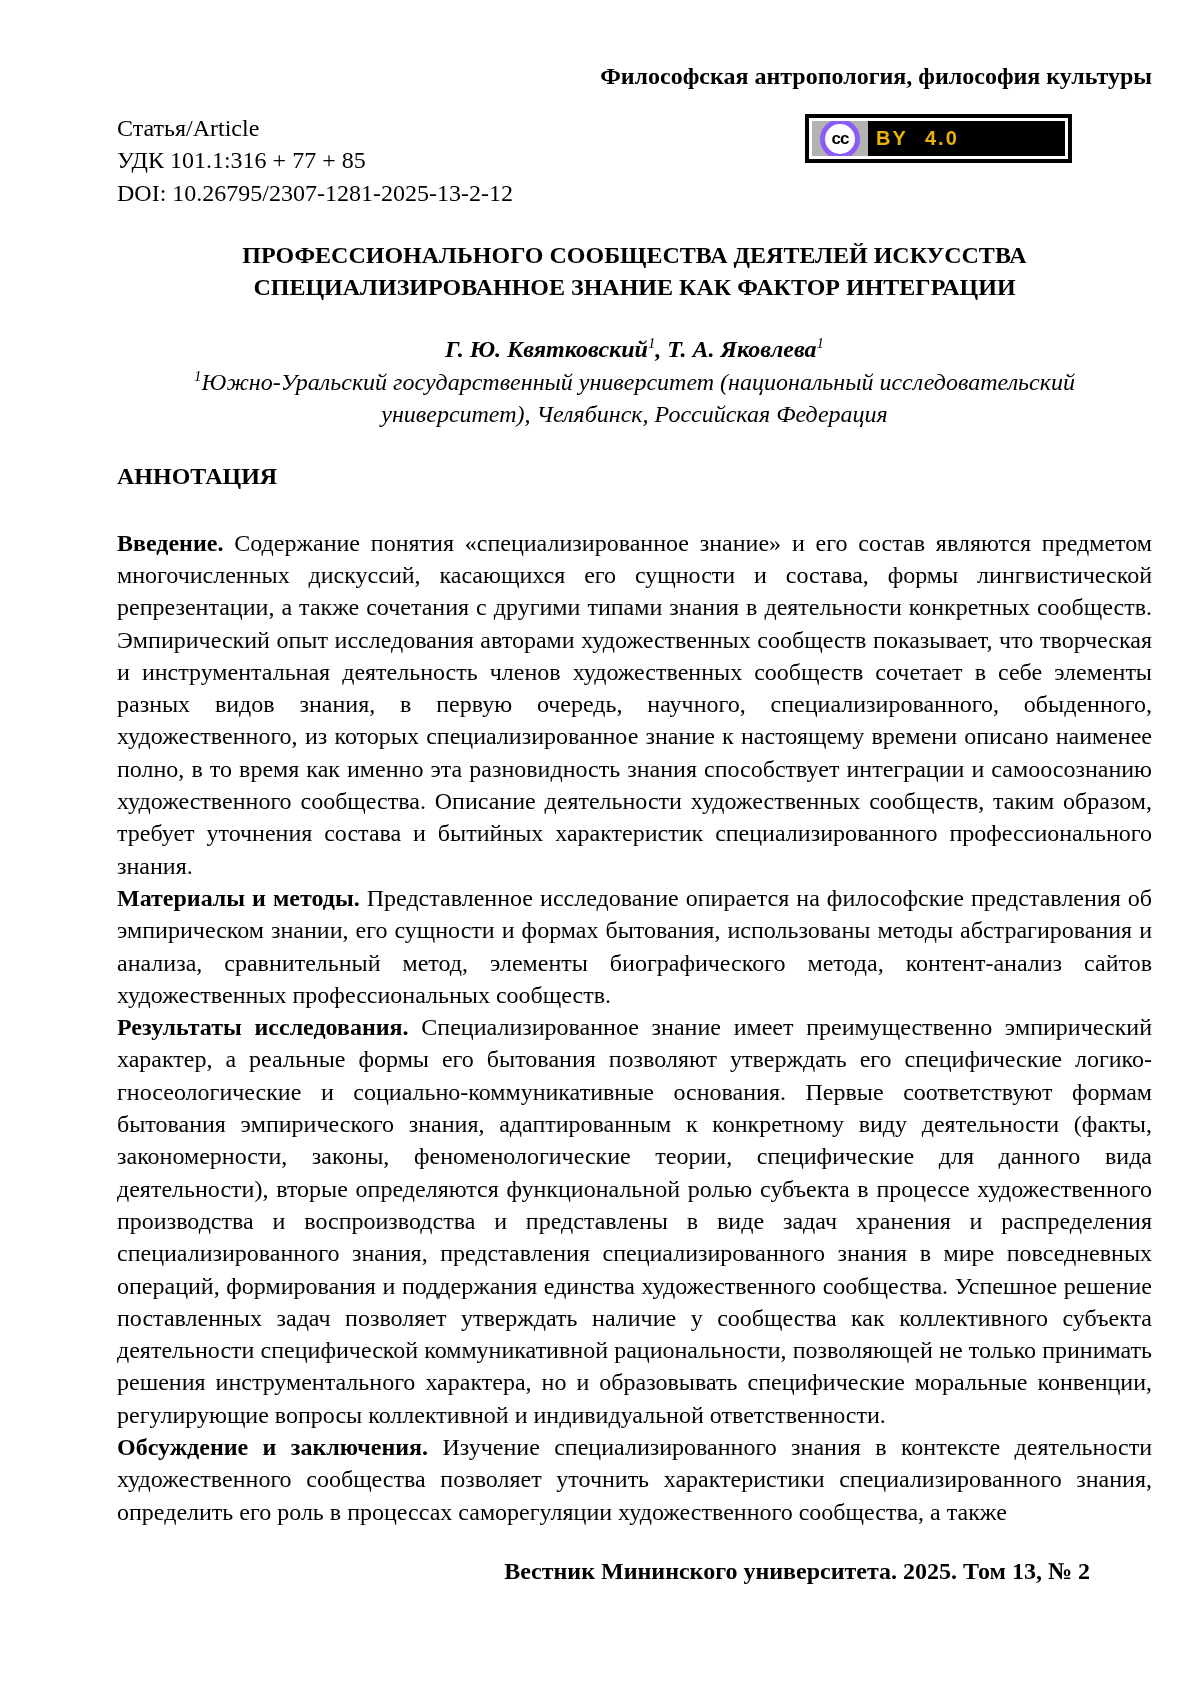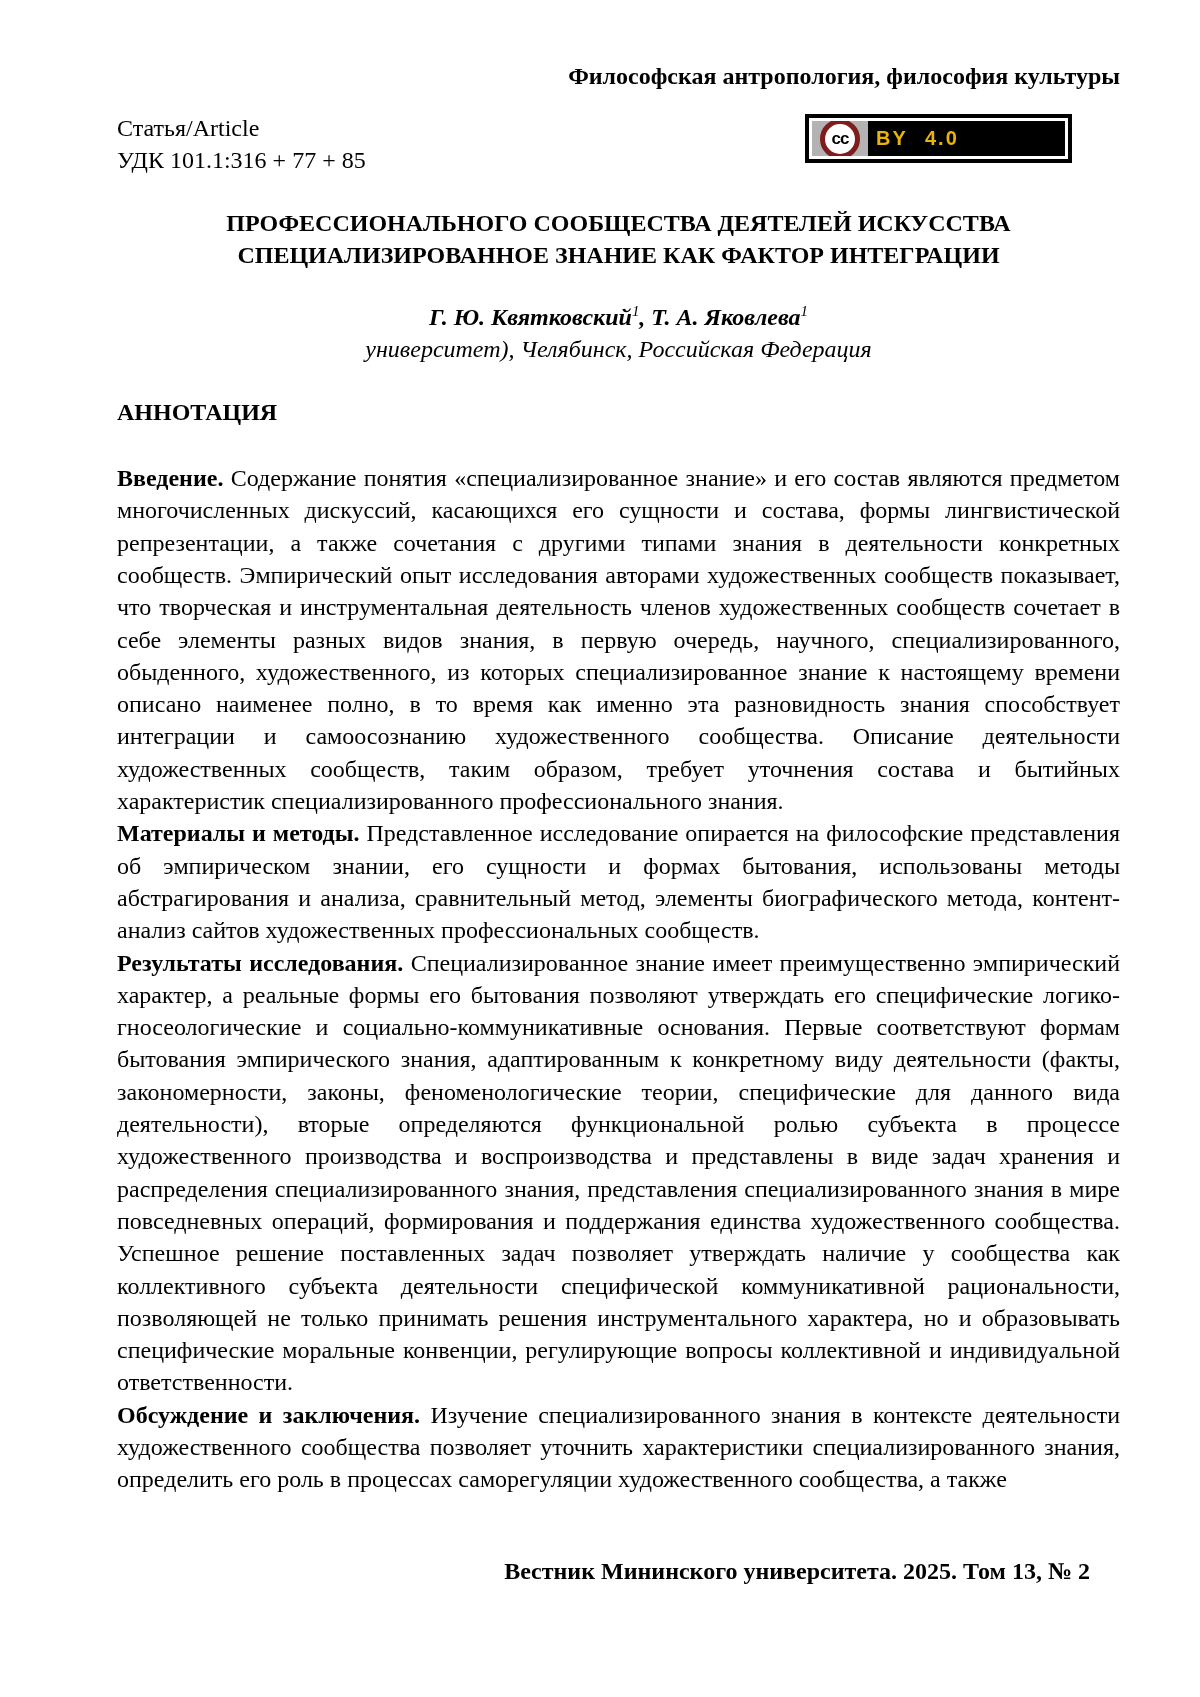--- a/index.html
+++ b/index.html
@@ -12,21 +12,21 @@
     width: 1200px;
     height: 1697px;
     background: #ffffff;
     color: #000000;
     font-family: "Liberation Serif", "DejaVu Serif", serif;
     font-size: 24px;
     overflow: hidden;
   }
   .content {
     margin-left: 117px;
-    margin-right: 80px; 
+    margin-right: 48px; 
   }
   .journal-header {
     padding-top: 60px;
     text-align: right;
     font-weight: bold;
     line-height: 32px;
   }
   .meta-block {
     margin-top: 20px;
     line-height: 32.3px;
@@ -59,21 +59,21 @@
     background: #b3b3b3;
     display: flex;
     align-items: center;
     justify-content: center;
     flex-shrink: 0;
   }
   .cc-circle {
     width: 30px;
     height: 30px;
     background: #ffffff;
-    border: 5px solid #7f1d1d;
+    border: 5px solid #8b5cf6;
     border-radius: 50%;
     display: flex;
     align-items: center;
     justify-content: center;
   }
   .cc-circle-text {
     font-family: "Liberation Sans", "DejaVu Sans", sans-serif;
     font-weight: bold;
     font-size: 17px;
     letter-spacing: -1px;
@@ -150,30 +150,34 @@
 
 <div class="page">
 
   <div class="content">
 
     <div class="journal-header">Философская антропология, философия культуры</div>
 
     <div class="meta-block">
       <div>Статья/Article</div>
       <div>УДК 101.1:316 + 77 + 85</div>
+      <div>DOI: 10.26795/2307-1281-2025-13-2-12</div>
     </div>
 
     <div class="article-title">
       <div>ПРОФЕССИОНАЛЬНОГО СООБЩЕСТВА ДЕЯТЕЛЕЙ ИСКУССТВА</div>
       <div>СПЕЦИАЛИЗИРОВАННОЕ ЗНАНИЕ КАК ФАКТОР ИНТЕГРАЦИИ</div>
     </div>
 
     <div class="authors-block">
       <div class="authors-line">
         <span>Г. Ю. Квятковский</span><sup>1</sup><span>, </span><span>Т. А. Яковлева</span><sup>1</sup>
+      </div>
+      <div class="affiliation-line">
+        <sup>1</sup><span>Южно-Уральский государственный университет (национальный исследовательский</span>
       </div>
       <div class="affiliation-line">университет), Челябинск, Российская Федерация</div>
     </div>
 
     <div class="abstract-heading">АННОТАЦИЯ</div>
 
     <div class="abstract-body">
       <p><span class="section-label">Введение.</span> <span>Содержание понятия «специализированное знание» и его состав являются предметом многочисленных дискуссий, касающихся его сущности и состава, формы лингвистической репрезентации, а также сочетания с другими типами знания в деятельности конкретных сообществ. Эмпирический опыт исследования авторами художественных сообществ показывает, что творческая и инструментальная деятельность членов художественных сообществ сочетает в себе элементы разных видов знания, в первую очередь, научного, специализированного, обыденного, художественного, из которых специализированное знание к настоящему времени описано наименее полно, в то время как именно эта разновидность знания способствует интеграции и самоосознанию художественного сообщества. Описание деятельности художественных сообществ, таким образом, требует уточнения состава и бытийных характеристик специализированного профессионального знания.</span></p>
       <p><span class="section-label">Материалы и методы.</span> <span>Представленное исследование опирается на философские представления об эмпирическом знании, его сущности и формах бытования, использованы методы абстрагирования и анализа, сравнительный метод, элементы биографического метода, контент-анализ сайтов художественных профессиональных сообществ.</span></p>
       <p><span class="section-label">Результаты исследования.</span> <span>Специализированное знание имеет преимущественно эмпирический характер, а реальные формы его бытования позволяют утверждать его специфические логико-гносеологические и социально-коммуникативные основания. Первые соответствуют формам бытования эмпирического знания, адаптированным к конкретному виду деятельности (факты, закономерности, законы, феноменологические теории, специфические для данного вида деятельности), вторые определяются функциональной ролью субъекта в процессе художественного производства и воспроизводства и представлены в виде задач хранения и распределения специализированного знания, представления специализированного знания в мире повседневных операций, формирования и поддержания единства художественного сообщества. Успешное решение поставленных задач позволяет утверждать наличие у сообщества как коллективного субъекта деятельности специфической коммуникативной рациональности, позволяющей не только принимать решения инструментального характера, но и образовывать специфические моральные конвенции, регулирующие вопросы коллективной и индивидуальной ответственности.</span></p>

